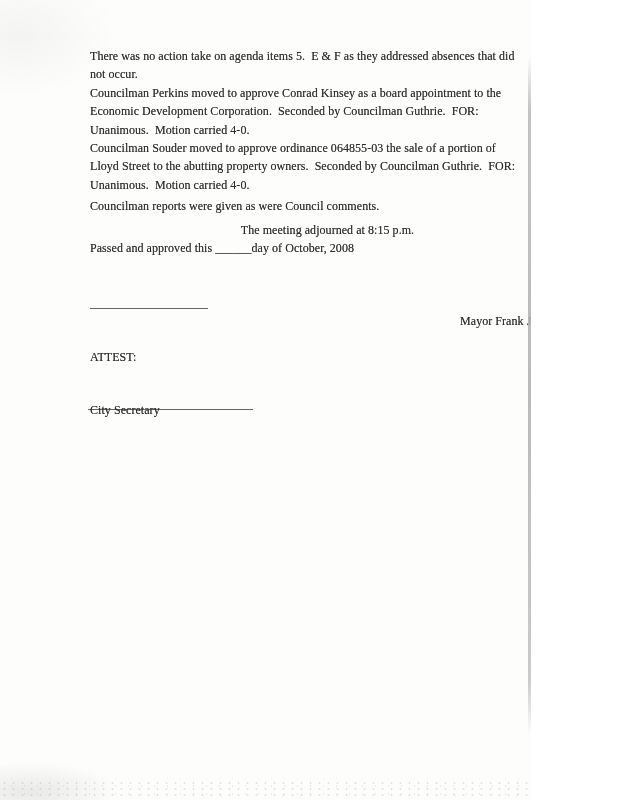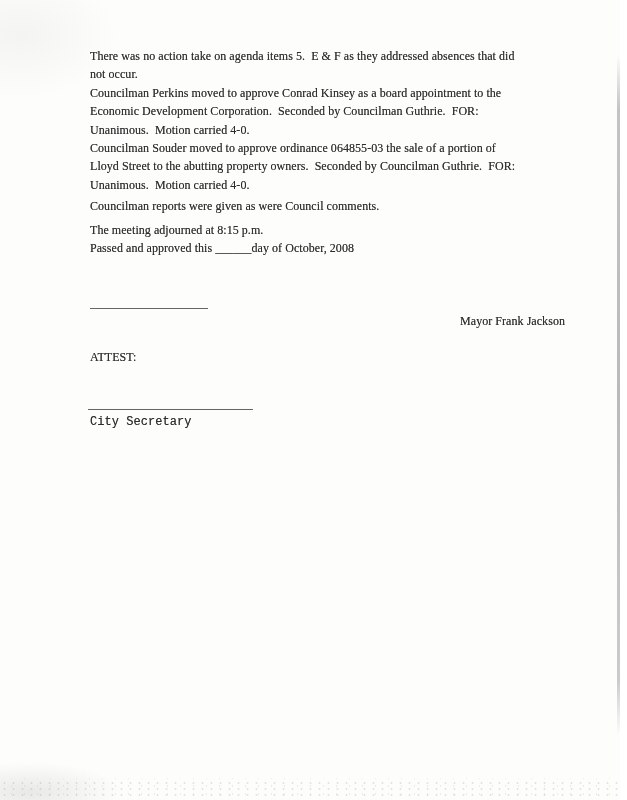--- a/index.html
+++ b/index.html
@@ -2,21 +2,21 @@
 <html><head>
 <meta charset="utf-8">
 <style>
   html, body {
     margin: 0;
     padding: 0;
     background: #ffffff;
   }
   .page {
     position: relative;
-    width: 620px;
+    width: 531px;
     height: 800px;
     background-color: #fdfdfc;
     background-image:
       radial-gradient(ellipse 140px 90px at 20px 35px, rgba(195,195,195,0.16), transparent 70%),
       radial-gradient(ellipse 120px 40px at 30px 792px, rgba(140,140,140,0.18), transparent 75%);
     overflow: hidden;
     font-family: "Liberation Serif", "DejaVu Serif", serif;
     font-size: 12px;
     line-height: 18.4px;
     color: #2e2e2e;
@@ -25,33 +25,33 @@
     position: absolute;
     left: 90px;
     width: 475px;
     white-space: pre-wrap;
     text-shadow: 0 0 0.6px rgba(55,55,55,0.65);
     letter-spacing: 0.05px;
   }
   .p1 { top: 47px; }
   .p2 { top: 139px; }
   .p3 { top: 197px; }
-  .p4 { top: 221px; }
+  .p4 { top: 221px; text-align: center; }
   .p5 { top: 239px; }
   .sig-rule {
     position: absolute;
     height: 0;
     border-top: 1.5px solid #4a4a4a;
     opacity: 0.85;
   }
   .mayor-rule { left: 90px; top: 308px; width: 118px; }
   .secretary-rule { left: 88px; top: 409px; width: 165px; }
   .mayor-name { top: 312px; text-align: right; }
   .attest { top: 348px; }
-  .secretary-title { top: 413px; font-family: Liberation Mono, monospace; }
+  .secretary-title { top: 401px; }
   .edge-right {
     position: absolute;
     top: 55px;
     right: 0;
     width: 3px;
     height: 680px;
     background: linear-gradient(to bottom,
       transparent,
       rgba(185,185,185,0.85) 8%,
       rgba(178,178,178,0.9) 50%,

